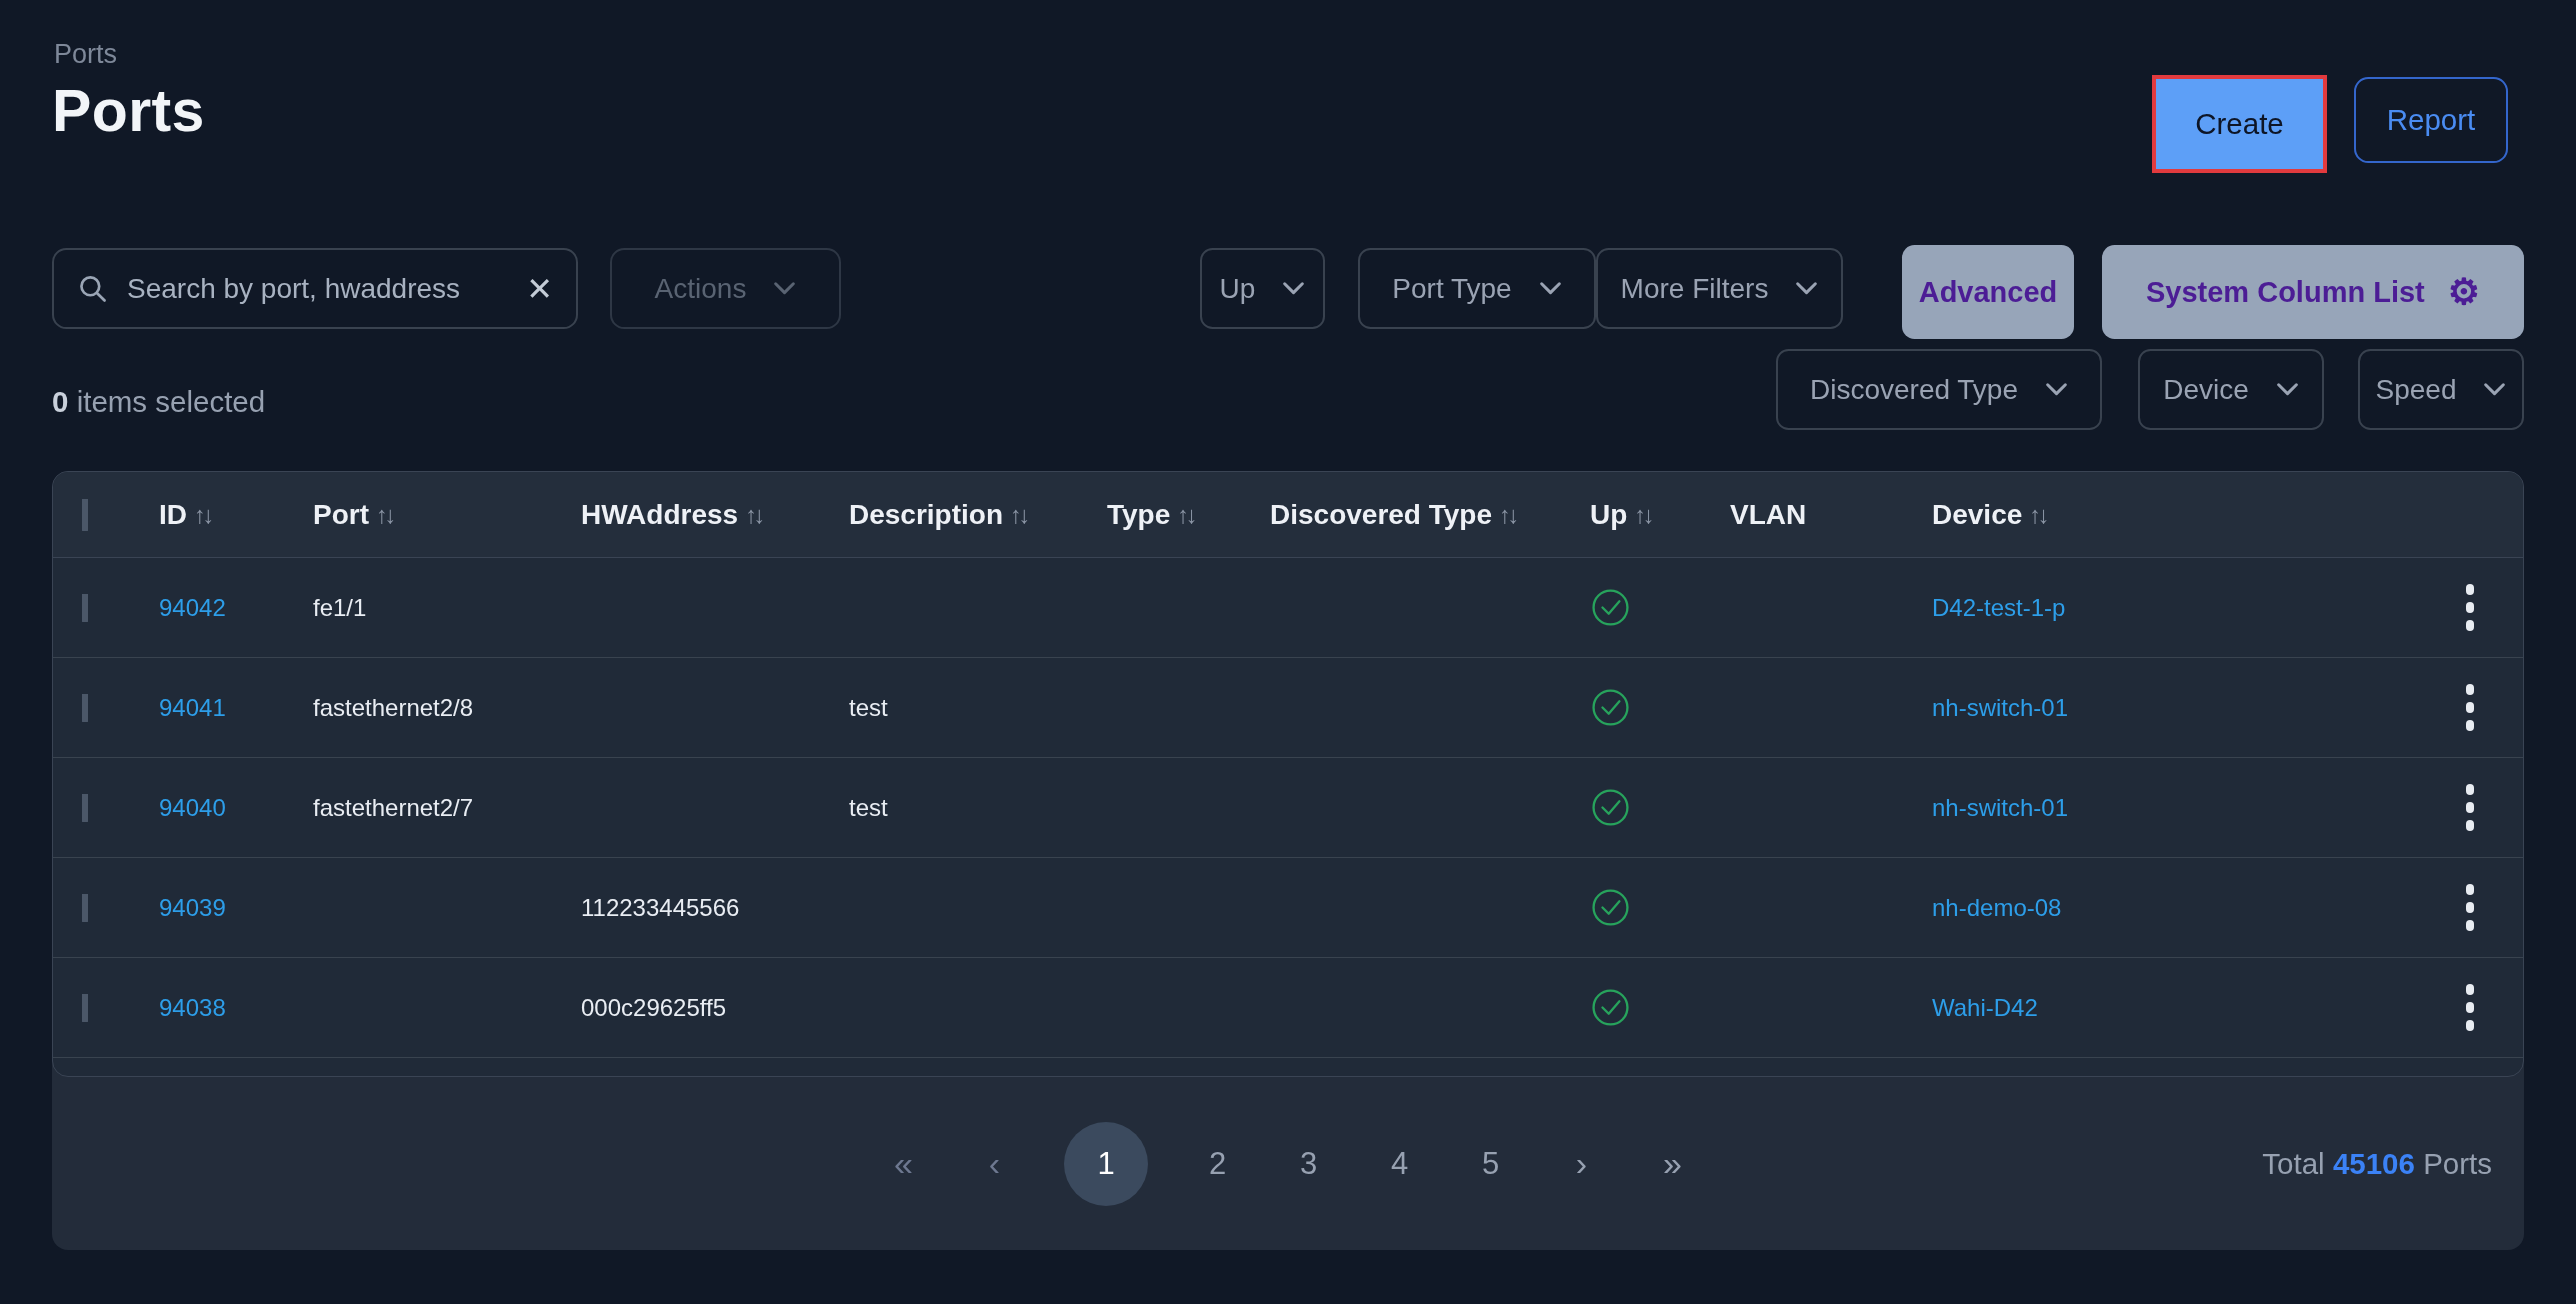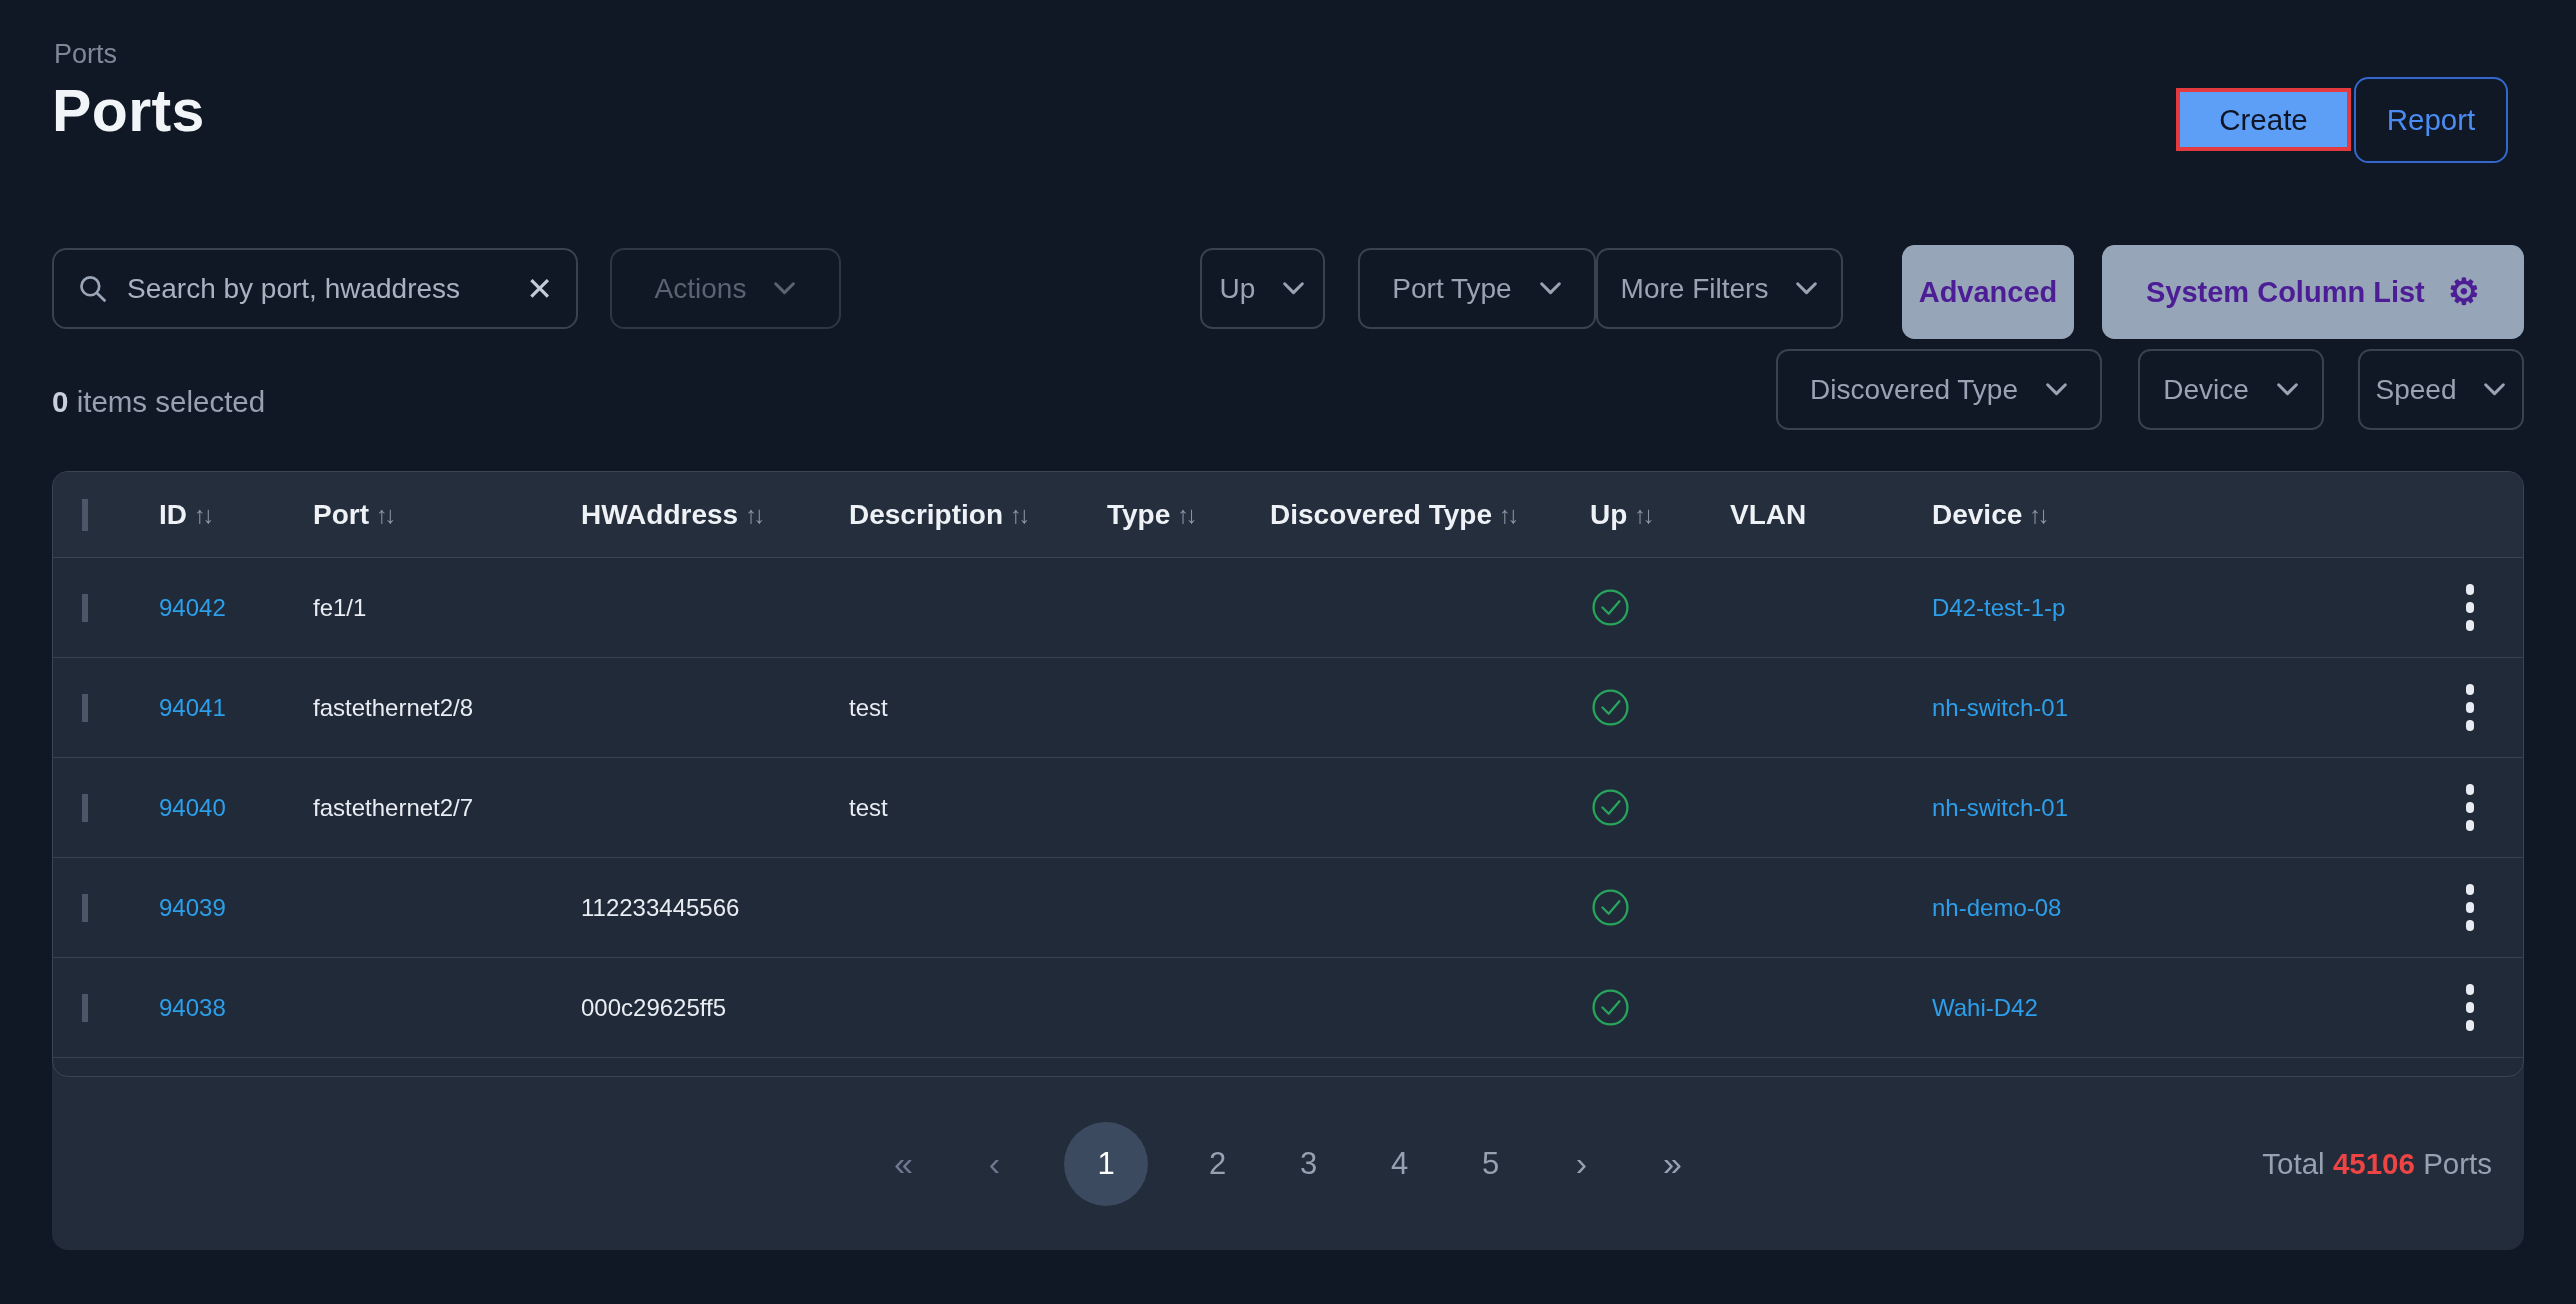--- a/index.html
+++ b/index.html
@@ -11,22 +11,22 @@
     overflow:hidden;
     position:relative;
   }
   .page { position:absolute; inset:0; }
 
   
   .breadcrumb { position:absolute; left:54px; top:39px; font-size:27px; color:#7e8899; }
   .page-title { position:absolute; left:52px; top:77px; font-size:59px; font-weight:700; color:#f2f5f8; letter-spacing:0.4px; }
 
   .annotation-box {
-    position:absolute; left:2152px; top:88px; width:175px; height:63px;
-    border:4.5px solid #e23a3e; display:flex; align-items:center; justify-content:center;margin-left:24px;
+    position:absolute; left:2152px; top:75px; width:175px; height:98px;
+    border:4.5px solid #e23a3e; display:flex; align-items:center; justify-content:center;
   }
   .create-btn {
     width:100%; height:100%; background:#5d9ff7; border:none; cursor:pointer;
     color:#0d1526; font-size:29.5px; font-weight:500; font-family:inherit;
   }
   .report-btn {
     position:absolute; left:2354px; top:77px; width:154px; height:86px;
     background:transparent; border:2.7px solid #3466cc; border-radius:14.3px; cursor:pointer;
     color:#4a8cf2; font-size:29.5px; font-weight:500; font-family:inherit;
   }
@@ -129,21 +129,21 @@
   .pg.circle {
     width:84px; height:84px; min-width:84px; border-radius:50%;
     background:#3b4a5e; color:#ffffff; display:flex; align-items:center; justify-content:center;
   }
   .pg.arrow { font-size:34px; }
   .pg.dim { color:#6d7890; }
   .total {
     position:absolute; right:32px; top:50%; transform:translateY(-50%);
     font-size:29.5px; color:#97a1b1;
   }
-  .total b { color:#ef4444; font-weight:700; }
+  .total b { color:#3b82f6; font-weight:700; }
 
   .search-ic { width:32px; height:32px; flex:0 0 auto; }
   .search-ic circle, .search-ic line { fill:none; stroke:#9aa5b5; stroke-width:3; stroke-linecap:round; }
 </style>
 </head>
 <body>
 
 <div class="page">
 
   <div class="breadcrumb">Ports</div>

